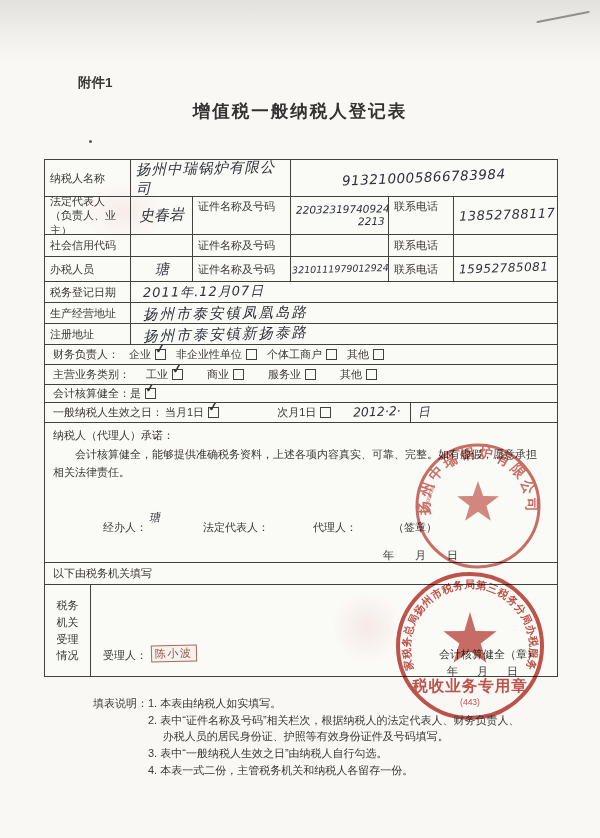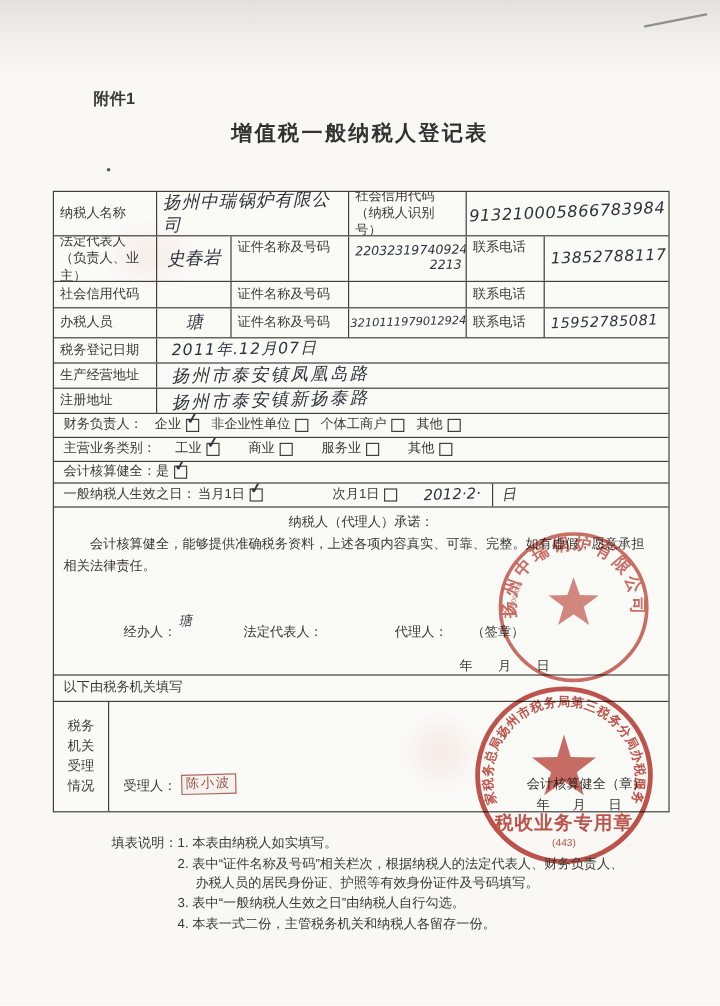--- a/index.html
+++ b/index.html
@@ -36,21 +36,21 @@
 
   
   .opt{display:inline-flex;align-items:center;white-space:nowrap;}
   .cb{display:inline-block;width:9px;height:9px;border:1.2px solid #43413c;margin-left:4px;
       position:relative;flex:none;}
   .tick{position:absolute;left:-1px;top:-9px;font-size:13px;font-weight:bold;color:#30363c;
       font-style:normal;transform:rotate(-8deg);}
 
   
   .promise-cell{display:block;position:relative;padding:5px 8px;}
-  .promise-head{font-size:11px;text-align:center;}
+  .promise-head{font-size:11px;}
   .promise-body{margin:3px 0 0;font-size:11px;line-height:1.65;text-indent:2em;width:492px;}
   .sig-row span{position:absolute;font-size:11px;}
 
   
   .side-label{flex-direction:column;justify-content:center;gap:2px;font-size:11px;line-height:1.35;
       align-items:center;display:flex;}
   .accept-cell{display:block;position:relative;padding:0;}
   .acceptor-stamp{display:inline-block;border:1px solid #a96a5f;color:#91564b;background:rgba(201,121,110,0.07);
       padding:0 3px 1px;font-size:11px;letter-spacing:1.5px;transform:rotate(-1.5deg);}
 
@@ -83,21 +83,20 @@
   <div class="smudge smudge-a"></div>
   <div class="smudge smudge-b"></div>
 
   <div class="form-table">
 
     <div class="row" style="height:37px">
       <div class="cell lbl" style="width:86px">纳税人名称</div>
       <div class="cell" style="width:160px;justify-content:center">
         <span class="hw hw-name">扬州中瑞锅炉有限公司</span>
       </div>
-      <div class="cell lbl" style="width:98px">社会信用代码（纳税人识别号）</div>
       <div class="cell nr full" style="justify-content:center">
         <span class="hw hw-code">913210005866783984</span>
       </div>
     </div>
 
     <div class="row" style="height:38px">
       <div class="cell lbl" style="width:86px">法定代表人（负责人、业主）</div>
       <div class="cell" style="width:62px;justify-content:center">
         <span class="hw" style="font-size:15px;transform:rotate(-2deg)">史春岩</span>
       </div>
@@ -238,21 +237,21 @@
     </div>
 
     <div class="row" style="height:140px">
       <div class="cell nr full promise-cell">
         <div class="promise-head">纳税人（代理人）承诺：</div>
         <p class="promise-body">会计核算健全，能够提供准确税务资料，上述各项内容真实、可靠、完整。如有虚假，愿意承担相关法律责任。</p>
         <div class="sig-row">
           <span style="left:58px;top:97px">经办人：</span>
           <span class="hw hw-sig" style="left:104px;top:88px">瑭</span>
           <span style="left:158px;top:97px">法定代表人：</span>
-          <span style="left:284px;top:97px">代理人：</span>
+          <span style="left:268px;top:97px">代理人：</span>
           <span style="left:348px;top:97px">（签章）</span>
           <span style="left:338px;top:125px;word-spacing:18px">年 月 日</span>
         </div>
       </div>
     </div>
 
     <div class="row" style="height:22px">
       <div class="cell nr full" style="padding-left:8px">以下由税务机关填写</div>
     </div>
 

